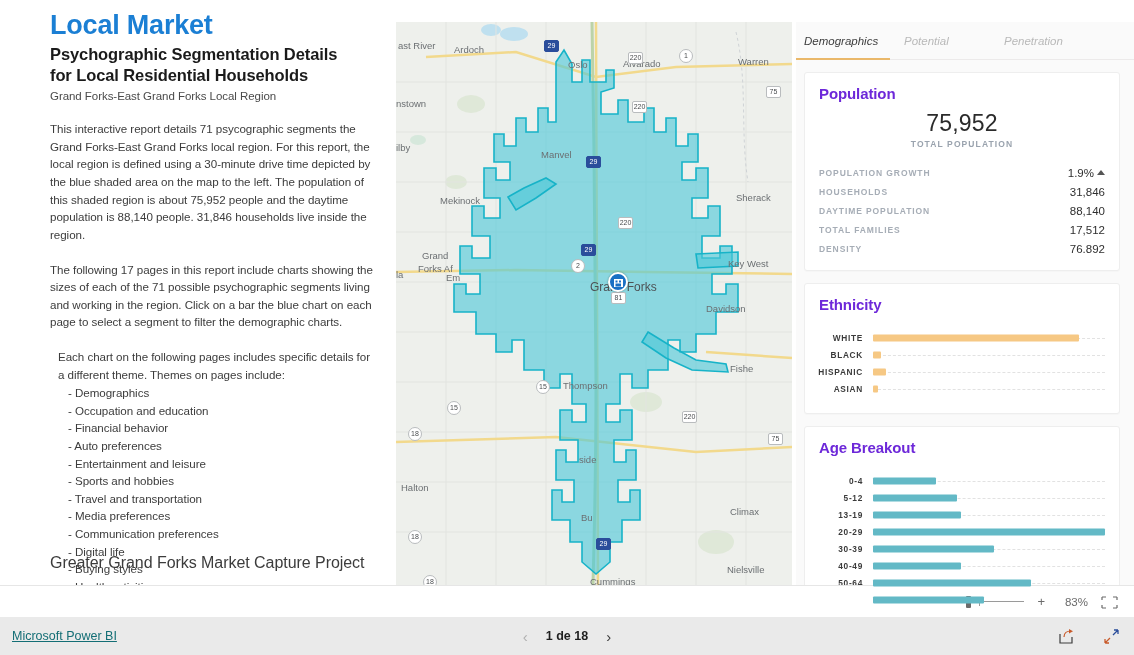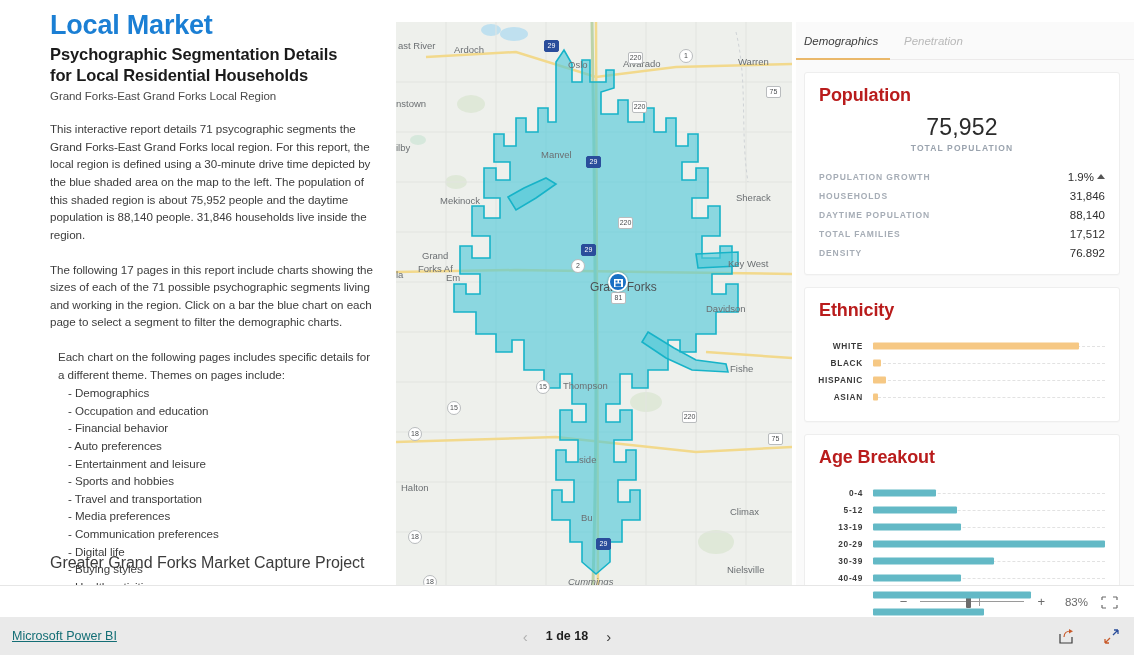--- a/index.html
+++ b/index.html
@@ -83,21 +83,21 @@
   .tab.active { color: #3d3d3d; }
   .tab.active::after {
     content: ''; position: absolute; left: 0; right: 6px; bottom: -1px;
     height: 2px; background: #eab86a;
   }
   .card {
     margin: 12px 14px 0 8px; background: #fff; border: 1px solid #eeeeee;
     border-radius: 3px; box-shadow: 0 1px 1px rgba(0,0,0,.02);
   }
   .card-title {
-    font-size: 18px; font-weight: bold; color: #b91c1c; padding: 12px 0 0 14px;
+    font-size: 15px; font-weight: bold; color: #6d28d9; padding: 12px 0 0 14px;
     letter-spacing: -0.1px;
   }
   .big-number {
     text-align: center; font-size: 23px; color: #2b2b2b; margin-top: 8px;
     letter-spacing: 0.2px;
   }
   .big-number-label {
     text-align: center; font-size: 8.5px; color: #9aa3ae; letter-spacing: 1.1px;
     font-weight: bold; margin-top: 2px;
   }
@@ -271,21 +271,21 @@
         <div class="map-label" style="left: 0px; top: 247px;">la</div>
         <div class="map-label" style="left: 332px; top: 236px;">Key West</div>
         <div class="map-label big" style="left: 194px; top: 258px;">Grand Forks</div>
         <div class="map-label" style="left: 310px; top: 281px;">Davidson</div>
         <div class="map-label" style="left: 334px; top: 341px;">Fishe</div>
         <div class="map-label" style="left: 167px; top: 358px;">Thompson</div>
         <div class="map-label" style="left: 334px; top: 484px;">Climax</div>
         <div class="map-label" style="left: 5px; top: 460px;">Halton</div>
         <div class="map-label" style="left: 185px; top: 490px;">Bu</div>
         <div class="map-label" style="left: 331px; top: 542px;">Nielsville</div>
-        <div class="map-label" style="left: 172px; top: 554px; font-style: italic;">Cummings</div>
+        <div class="map-label" style="left: 194px; top: 554px;">Cummings</div>
         <div class="map-label" style="left: 183px; top: 432px;">side</div>
       </div>
     <div id="map-shields">
         <div class="shield interstate" style="left: 148px; top: 18px;">29</div>
         <div class="shield" style="left: 232px; top: 30px;">220</div>
         <div class="shield round" style="left: 283px; top: 27px;">1</div>
         <div class="shield" style="left: 370px; top: 64px;">75</div>
         <div class="shield" style="left: 236px; top: 79px;">220</div>
         <div class="shield interstate" style="left: 190px; top: 134px;">29</div>
         <div class="shield" style="left: 222px; top: 195px;">220</div>
@@ -307,20 +307,21 @@
         <rect x="2.5" y="3.5" width="2" height="2" fill="#1a6fc4"></rect>
         <rect x="6" y="3.5" width="2" height="2" fill="#1a6fc4"></rect>
         <rect x="2.5" y="6.5" width="5.5" height="3" fill="#1a6fc4"></rect>
       </svg>
     </div>
   </div>
 
   <div class="right-panel">
     <div class="tabs">
       <div class="tab active">Demographics</div>
+      <div class="tab">Potential</div>
       <div class="tab">Penetration</div>
     </div>
 
     <div class="card">
       <div class="card-title">Population</div>
       <div class="big-number">75,952</div>
       <div class="big-number-label">TOTAL POPULATION</div>
       <div class="stats" id="stats-list">
           <div class="stat-row">
             <span class="stat-label">POPULATION GROWTH</span>

